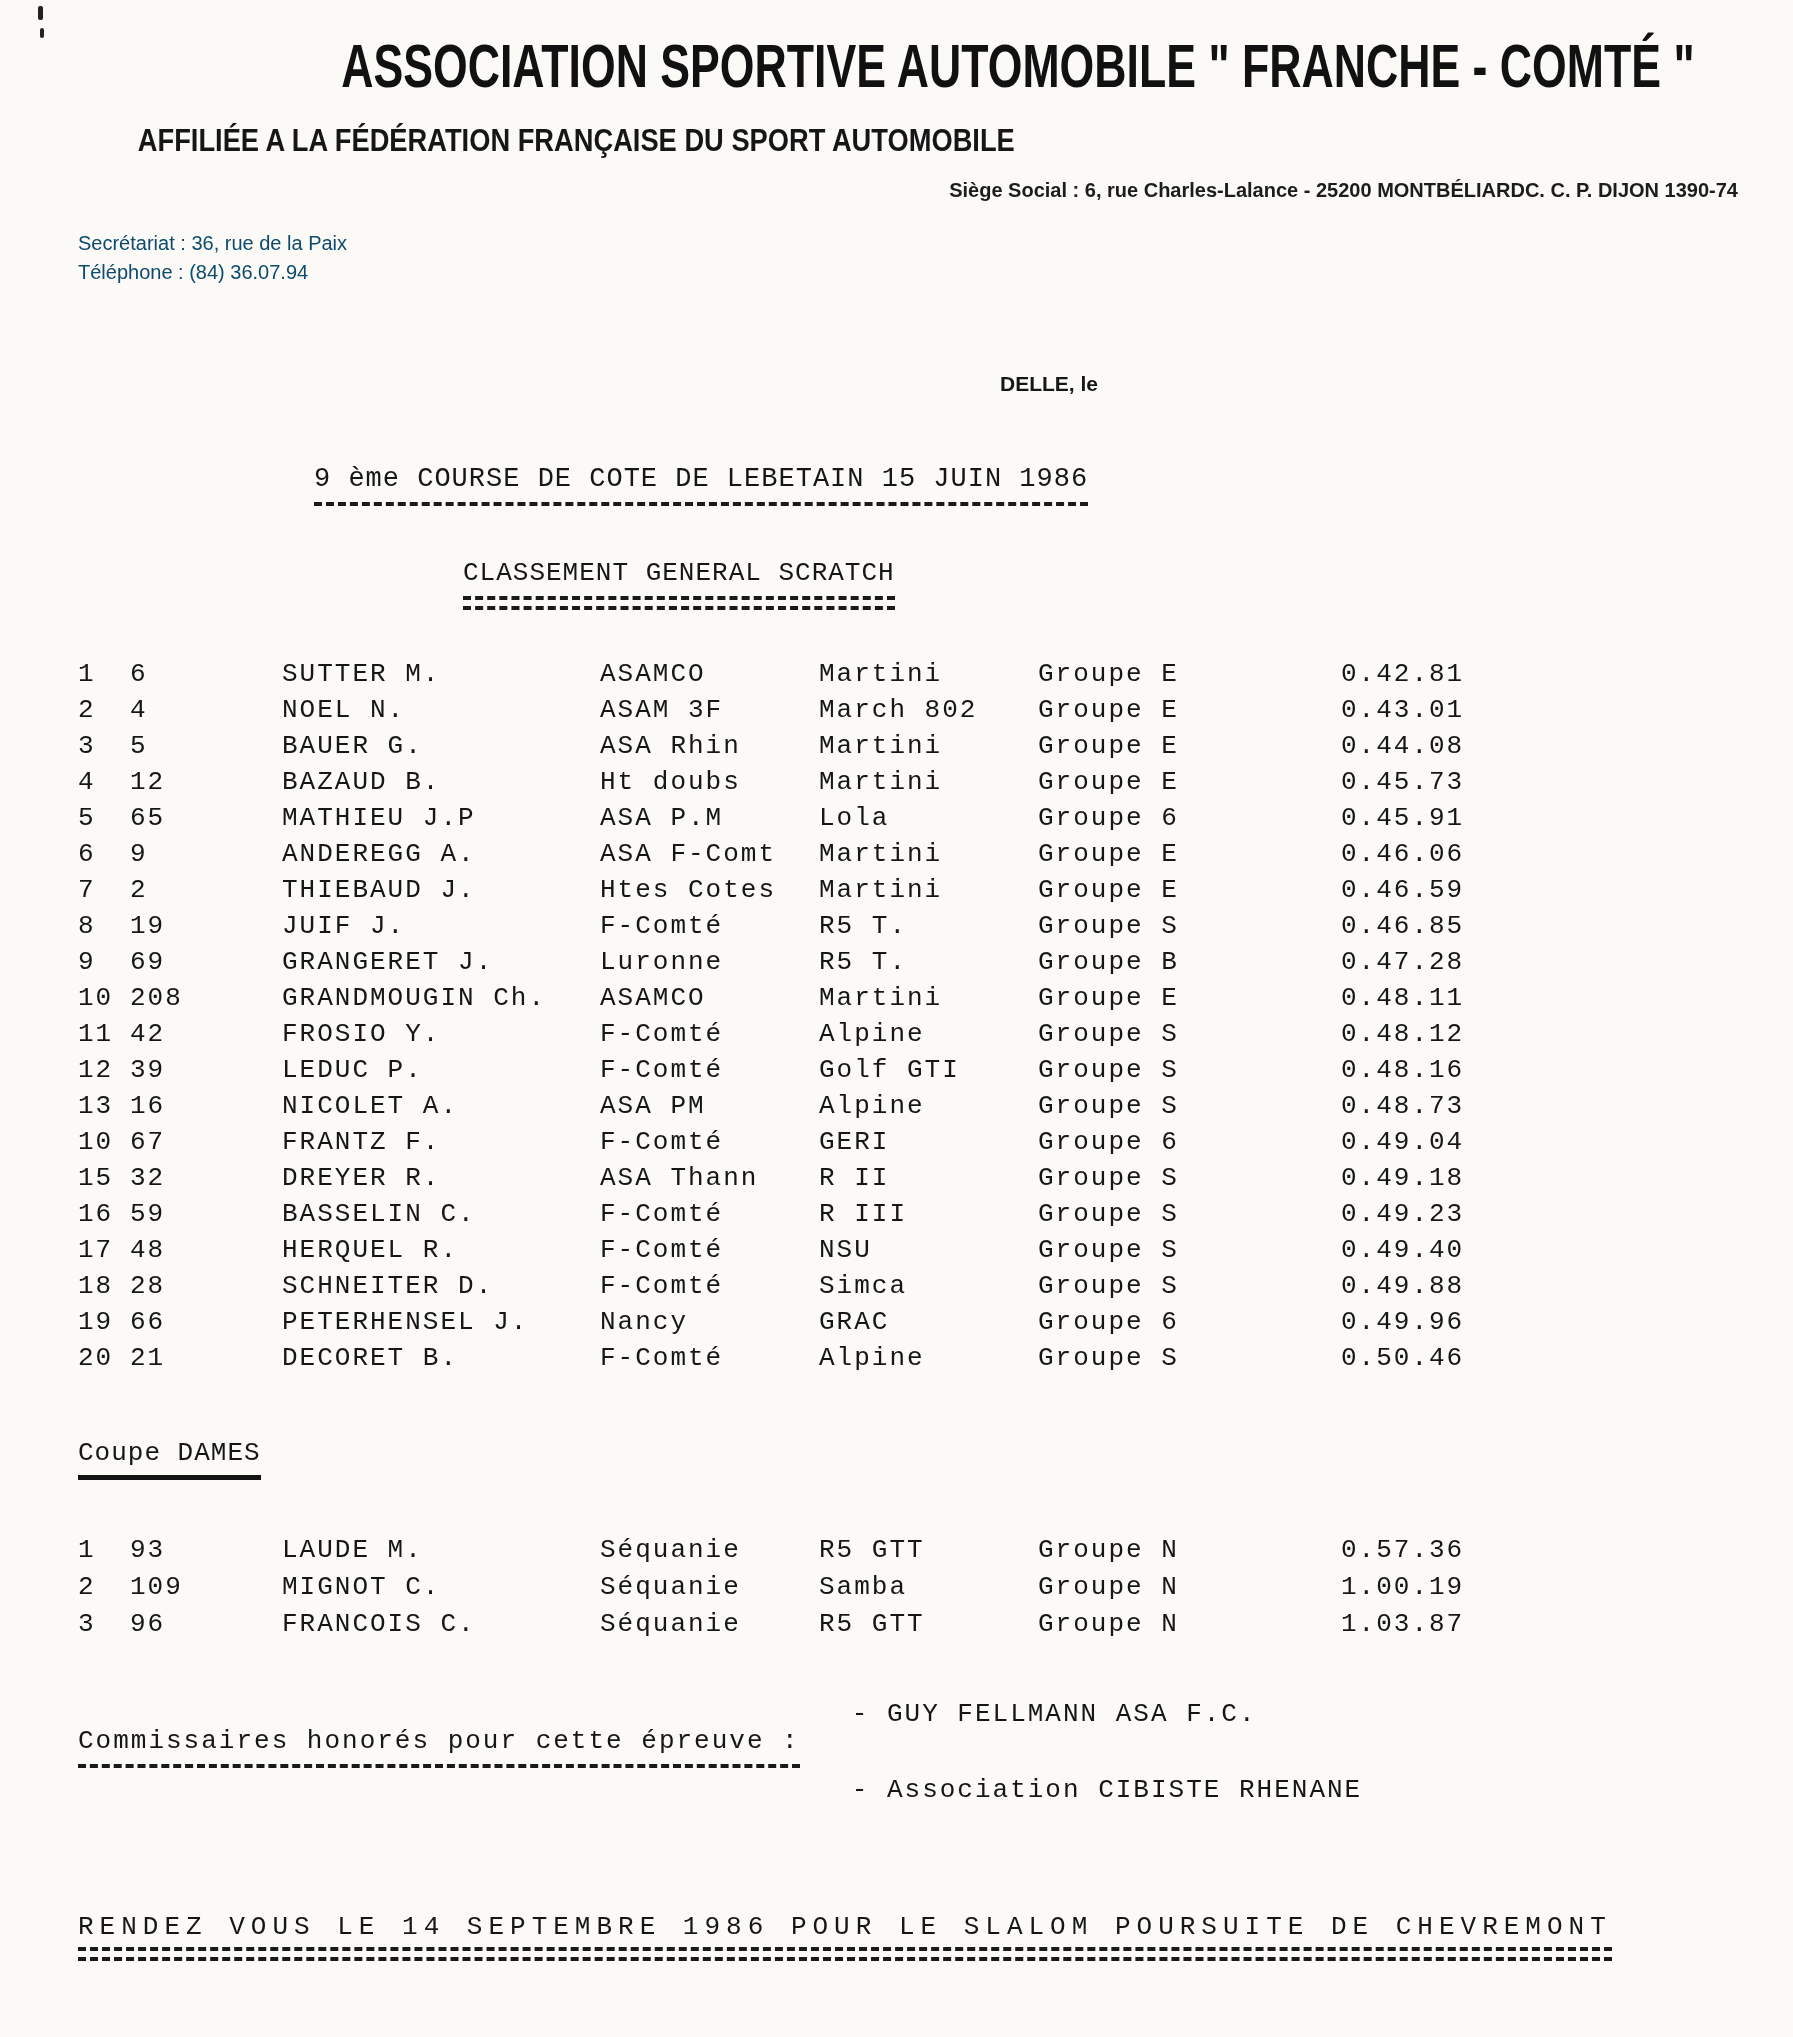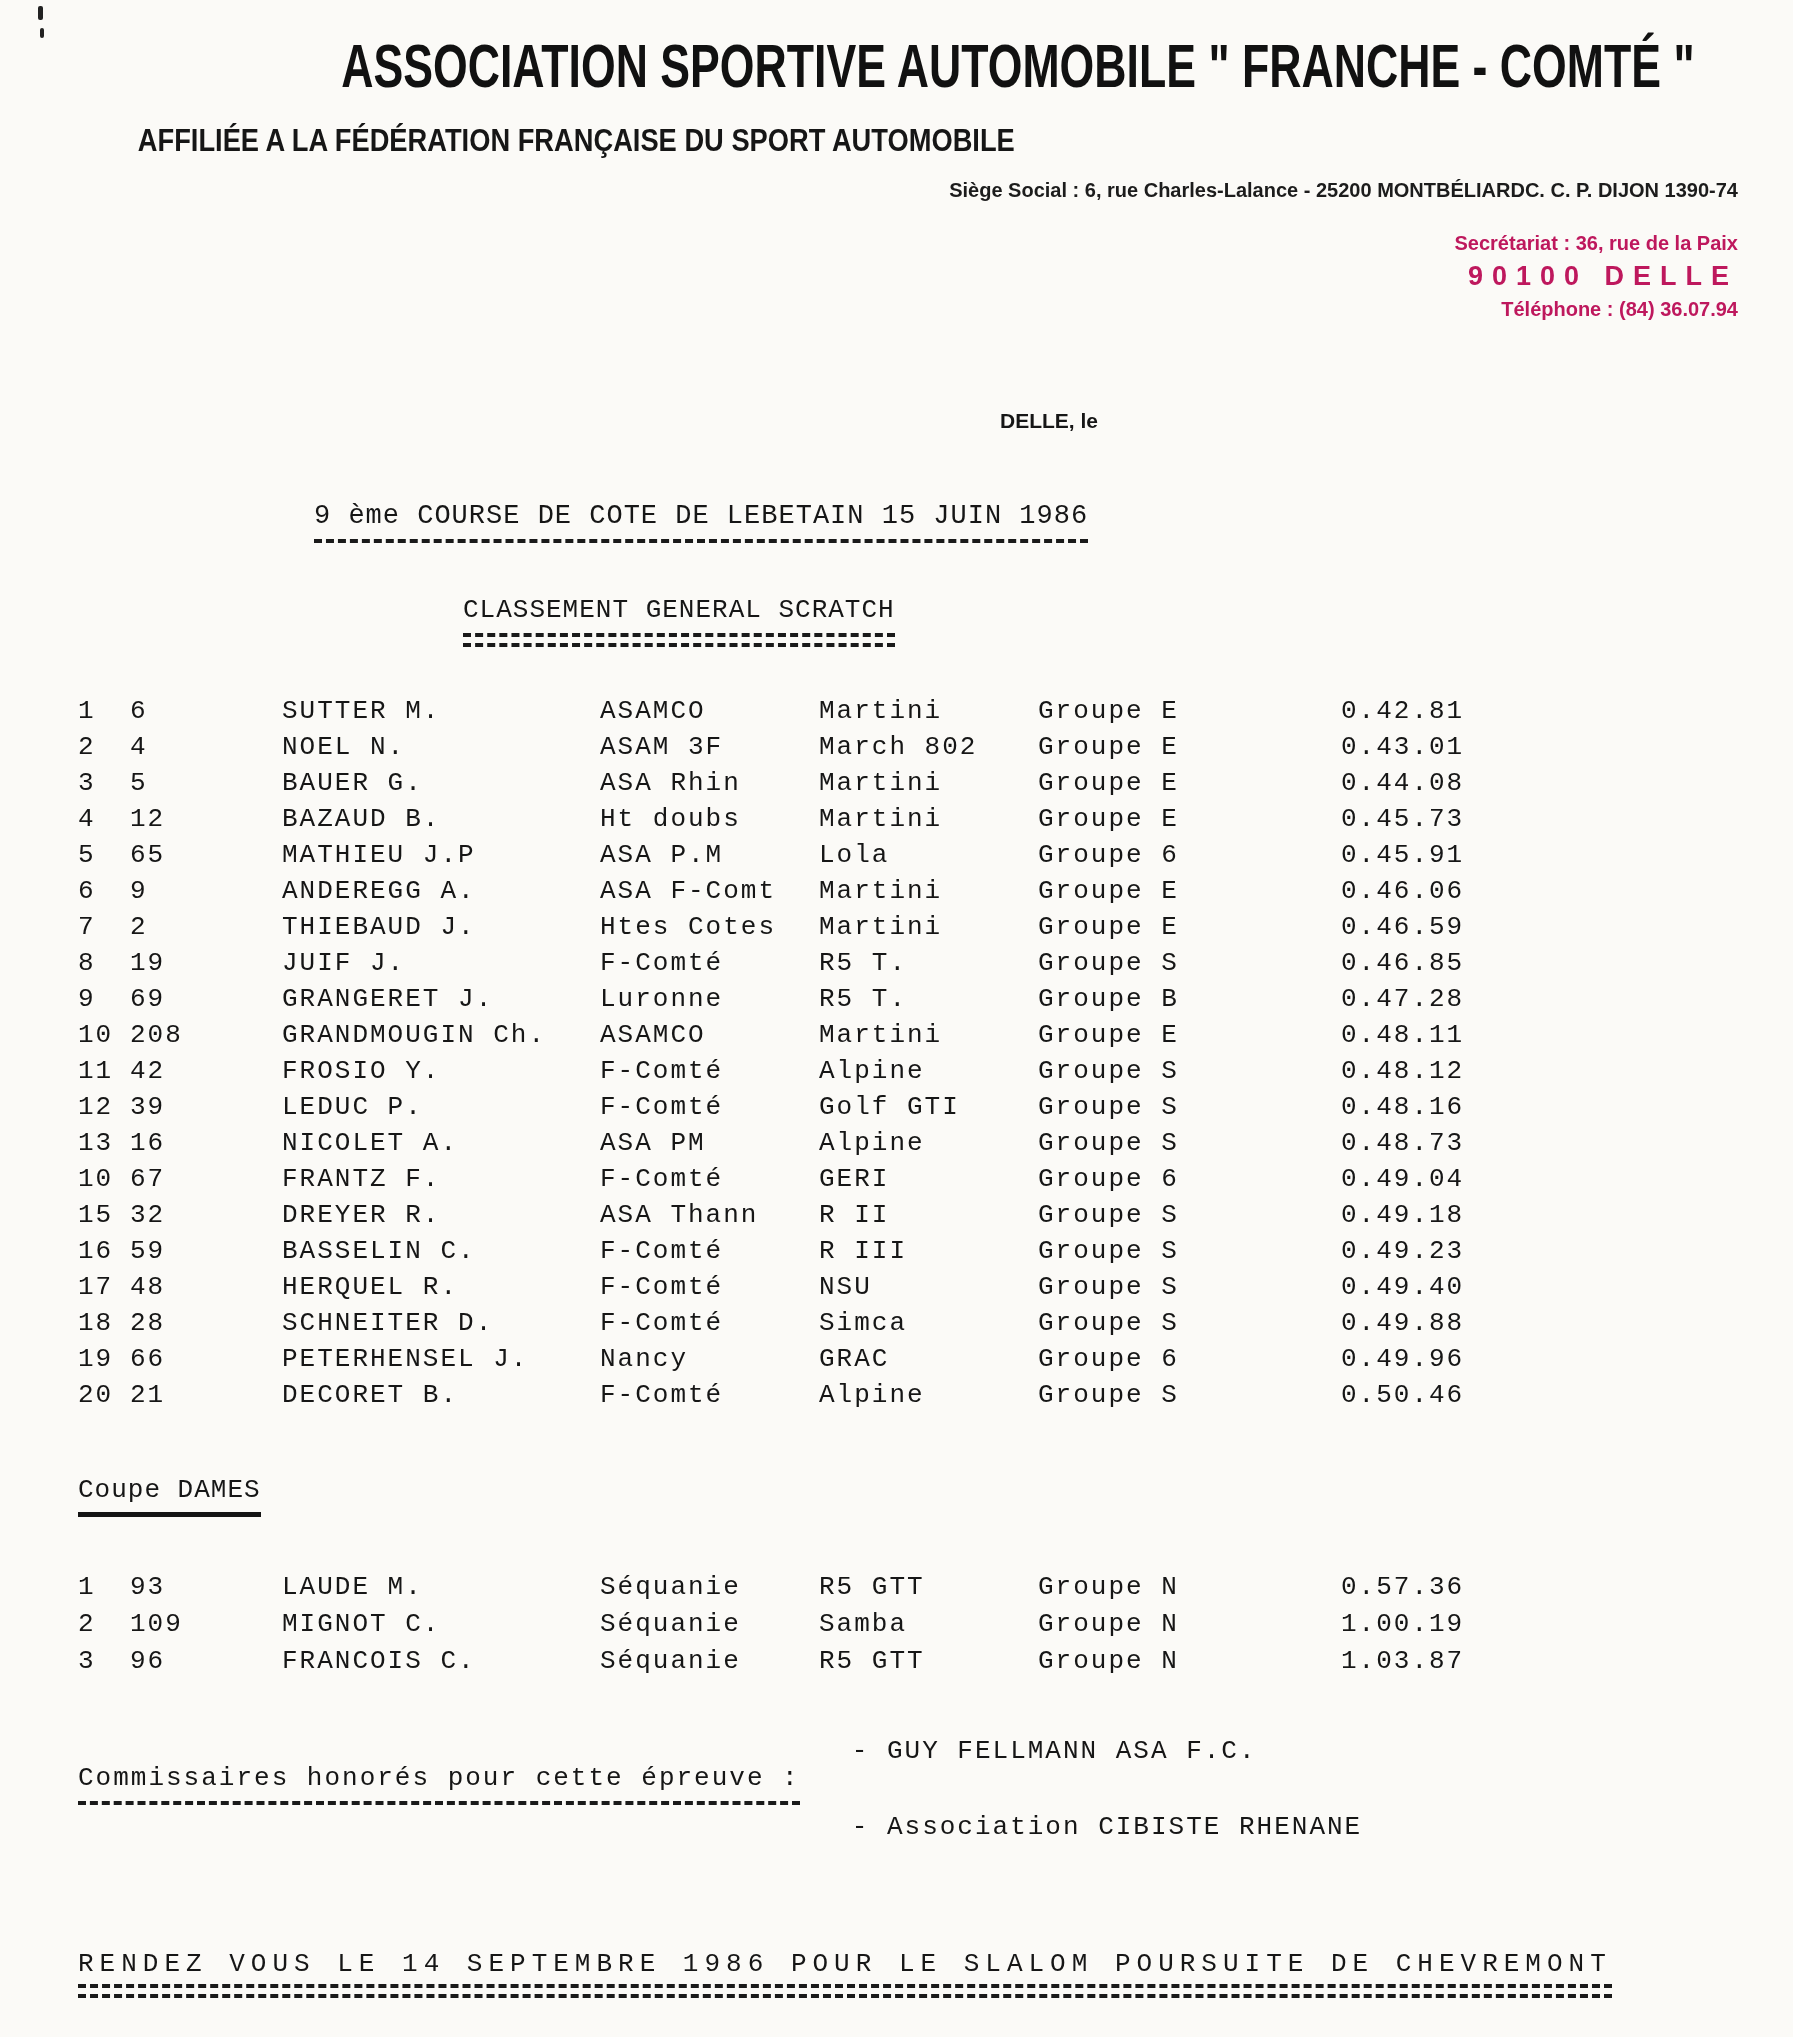--- a/index.html
+++ b/index.html
@@ -28,22 +28,22 @@
     font-size:31px;font-weight:800;
     transform:scaleX(0.88);transform-origin:center;
     color:#161616;
   }
   .lh-addr-row{
     display:flex;justify-content:flex-end;align-items:baseline;
     margin-top:20px;width:1660px;
     font-size:20px;font-weight:700;color:#1c1c1c;
   }
   .lh-secretariat{
-    margin-top:30px;width:1660px;text-align:right;
-    font-weight:700;color:#be185d;
+    margin-top:30px;width:1660px;text-align:left;
+    font-weight:400;color:#0c4a6e;
   }
   .lh-secr-1{font-size:20px;}
   .lh-secr-2{font-size:27px;letter-spacing:9px;margin-top:6px;}
   .lh-secr-3{font-size:20px;margin-top:6px;}
 
   .date-line{
     margin-top:88px;margin-left:922px;
     font-family:"Liberation Sans","DejaVu Sans",sans-serif;
     font-size:21px;font-weight:700;width:fit-content;
   }
@@ -103,21 +103,20 @@
     </div>
     <div class="lh-subtitle-wrap">
       <span class="lh-subtitle">AFFILIÉE A LA FÉDÉRATION FRANÇAISE DU SPORT AUTOMOBILE</span>
     </div>
     <div class="lh-addr-row">
       <span>Siège Social : 6, rue Charles-Lalance - 25200 MONTBÉLIARD</span>
       <span>C. C. P. DIJON 1390-74</span>
     </div>
     <div class="lh-secretariat">
       <div class="lh-secr-1">Secrétariat : 36, rue de la Paix</div>
-      <div class="lh-secr-2">90100 DELLE</div>
       <div class="lh-secr-3">Téléphone : (84) 36.07.94</div>
     </div>
   </div>
 
   <div class="date-line">DELLE, le</div>
 
   <div class="event-title-wrap">
     <div class="event-title">9 ème COURSE DE COTE DE LEBETAIN 15 JUIN 1986</div>
     <div class="u-dash"></div>
   </div>

